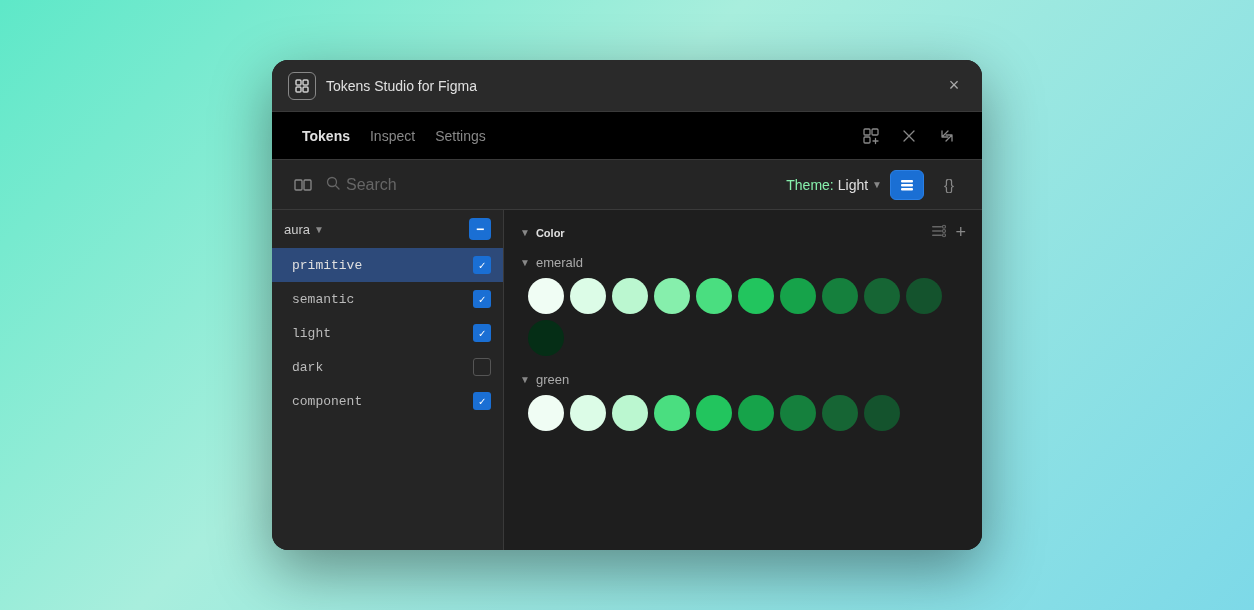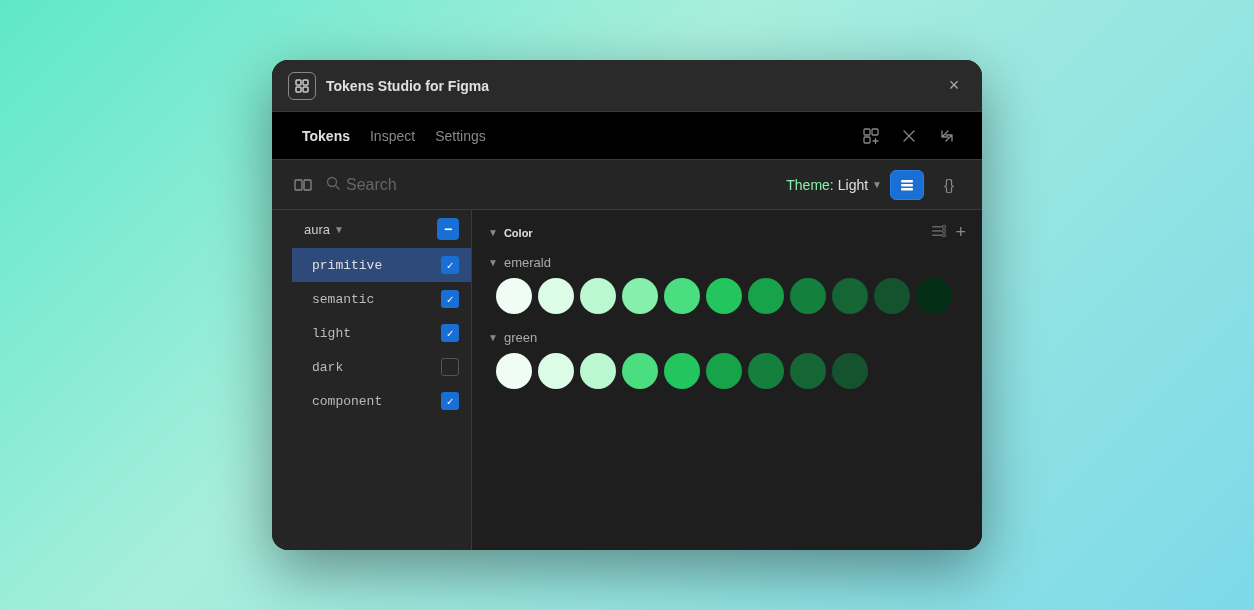--- a/index.html
+++ b/index.html
@@ -46,21 +46,21 @@
       justify-content: center;
       margin-right: 10px;
       color: #ccc;
       font-size: 14px;
     }
 
     .title-bar-title {
       flex: 1;
       color: #e0e0e0;
       font-size: 14px;
-      font-weight: 700;
+      font-weight: 400;
     }
 
     .title-bar-close {
       width: 24px;
       height: 24px;
       display: flex;
       align-items: center;
       justify-content: center;
       color: #aaa;
       cursor: pointer;
@@ -189,28 +189,27 @@
 
     
     .main-content {
       display: flex;
       flex: 1;
       overflow: hidden;
     }
 
     
     .sidebar {
-      width: 200px;
+      width: 232px;
       background: #252525;
       border-right: 1px solid #3a3a3a;
       display: flex;
       flex-direction: column;
       overflow-y: auto;
       flex-shrink: 0;
-      padding-left: 20px;
     }
 
     .sidebar-group-header {
       display: flex;
       align-items: center;
       padding: 8px 12px;
       color: #ccc;
       font-size: 13px;
       cursor: pointer;
     }

